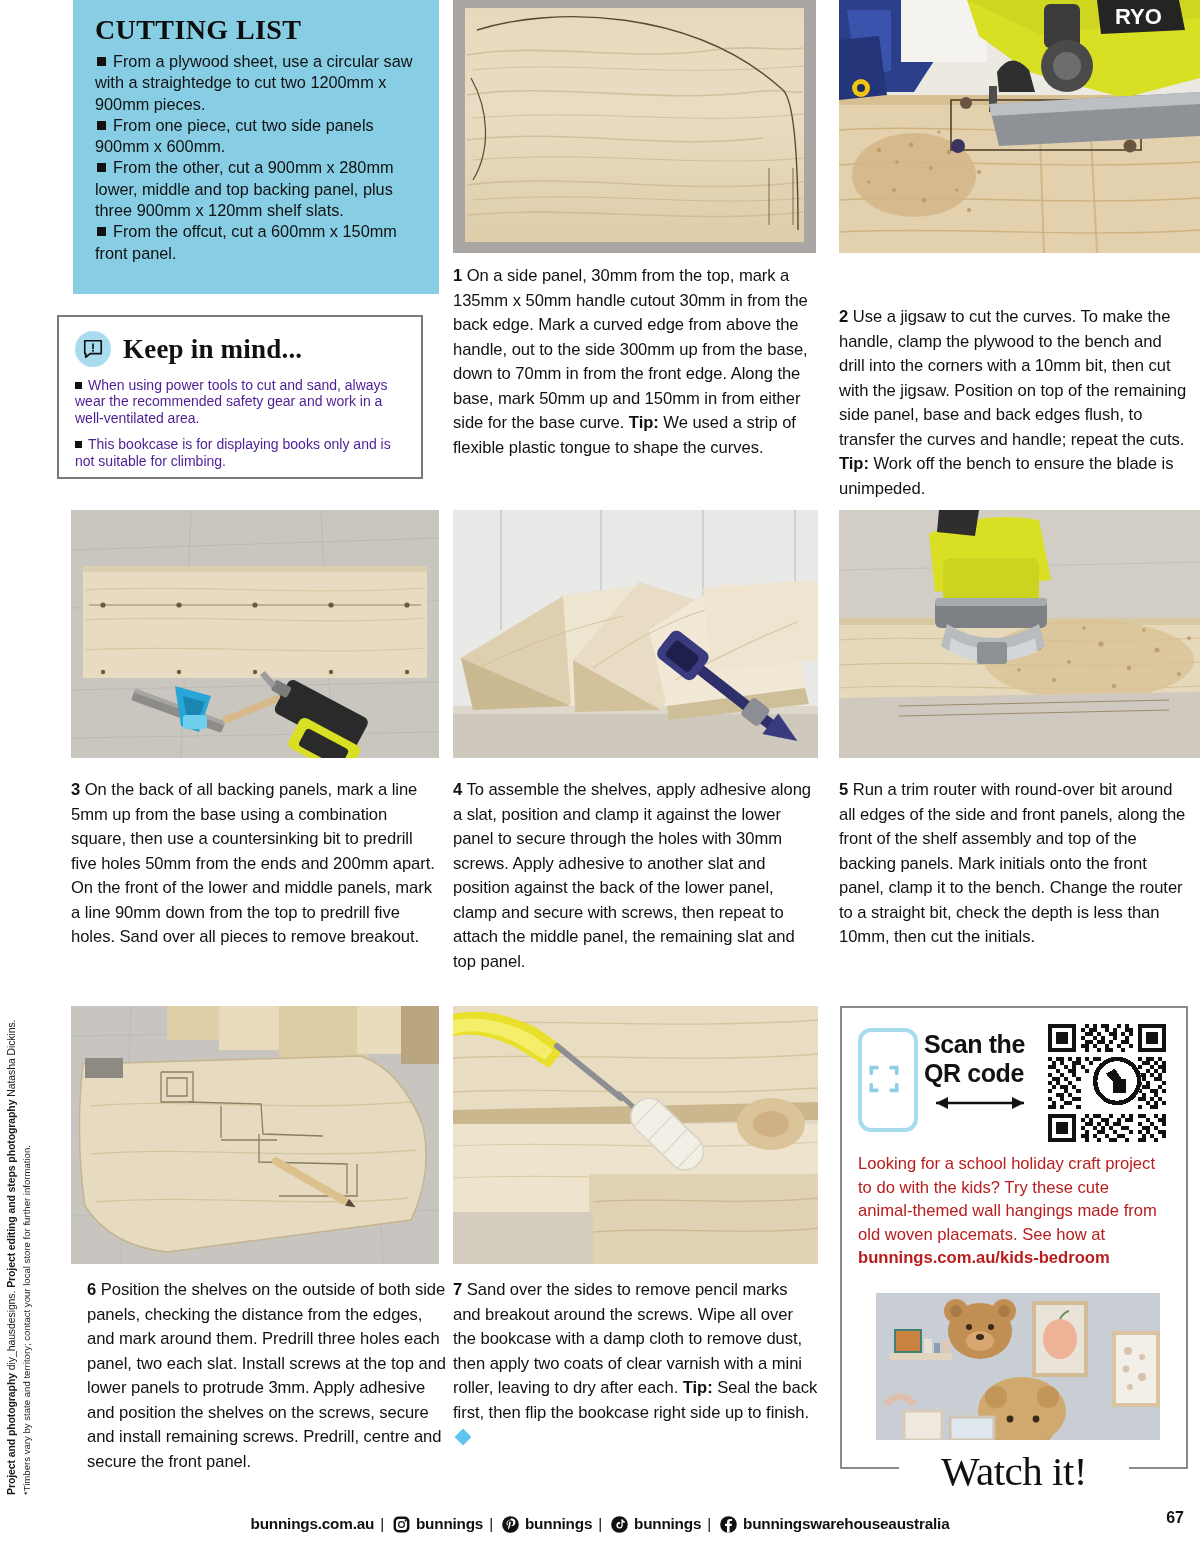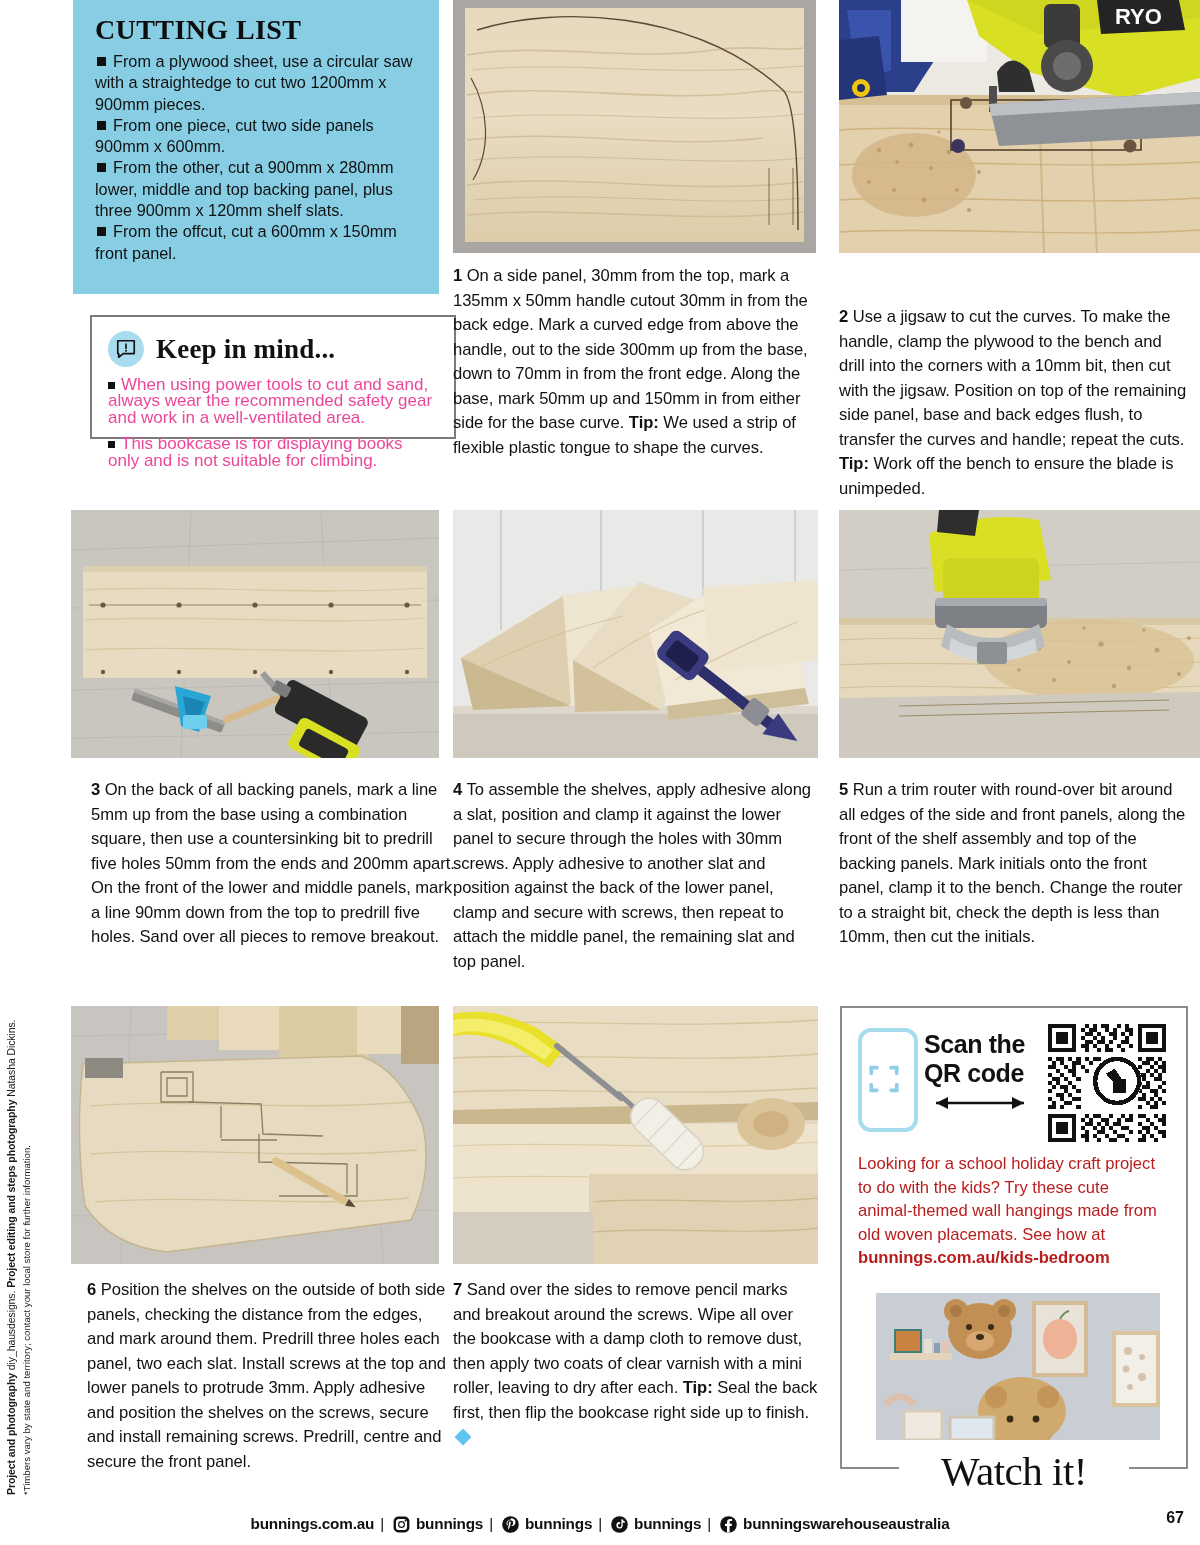--- a/index.html
+++ b/index.html
@@ -81,24 +81,24 @@
     height: 9px;
     background: #111;
     margin-right: 7px;
     margin-left: 2px;
     vertical-align: 1px;
   }
 
   
   .keep-box {
     position: absolute;
-    left: 90px;
+    left: 57px;
     top: 315px;
     width: 366px;
-    height: 124px;
+    height: 164px;
     border: 2px solid #7b7b7b;
     background: #ffffff;
     box-sizing: border-box;
     padding: 14px 16px 12px 16px;
   }
   .keep-head {
     display: flex;
     align-items: center;
     gap: 12px;
     margin-bottom: 10px;
@@ -114,23 +114,23 @@
     flex: 0 0 auto;
   }
   .keep-title {
     font-family: "Liberation Serif", serif;
     font-weight: bold;
     font-size: 27px;
     color: #111;
     letter-spacing: 0.2px;
   }
   .keep-p {
-    font-size: 17px;
+    font-size: 14px;
     line-height: 16.4px;
-    color: #ec4899;
+    color: #4c1d95;
     margin: 0 0 10px 0;
   }
   .sq-sm {
     display: inline-block;
     width: 7px;
     height: 7px;
     background: #111;
     margin-right: 6px;
     vertical-align: 1px;
   }
@@ -520,21 +520,21 @@
     <rect x="96" y="88" width="112" height="8" rx="3" fill="#a7aaae"></rect>
     <path d="M108 114 Q152 142 200 114 L206 136 Q152 168 102 136 Z" fill="#b9bcbf"></path>
     <path d="M112 128 Q152 150 196 128 L198 142 Q152 162 110 142 Z" fill="#d9dcde" opacity="0.8"></path>
     <rect x="138" y="132" width="30" height="22" rx="3" fill="#8e9194"></rect>
     <path d="M100 0 L140 0 L136 26 L98 22 Z" fill="#2e2e2e"></path>
     <line x1="60" y1="196" x2="330" y2="190" stroke="#9c8a68" stroke-width="1"></line>
     <line x1="60" y1="206" x2="330" y2="200" stroke="#9c8a68" stroke-width="1"></line>
   </svg>
 </div>
 
-<div class="step" style="left:71px; top:778px; width:366px;margin-left:20px;">
+<div class="step" style="left:71px; top:778px; width:366px;">
   <span class="n">3</span>
   <span>On the back of all backing panels, mark a line 5mm up from the base using a combination square, then use a countersinking bit to predrill five holes 50mm from the ends and 200mm apart. On the front of the lower and middle panels, mark a line 90mm down from the top to predrill five holes. Sand over all pieces to remove breakout.</span>
 </div>
 
 <div class="step" style="left:453px; top:778px; width:366px;">
   <span class="n">4</span>
   <span>To assemble the shelves, apply adhesive along a slat, position and clamp it against the lower panel to secure through the holes with 30mm screws. Apply adhesive to another slat and position against the back of the lower panel, clamp and secure with screws, then repeat to attach the middle panel, the remaining slat and top panel.</span>
 </div>
 
 <div class="step" style="left:839px; top:778px; width:348px;">

